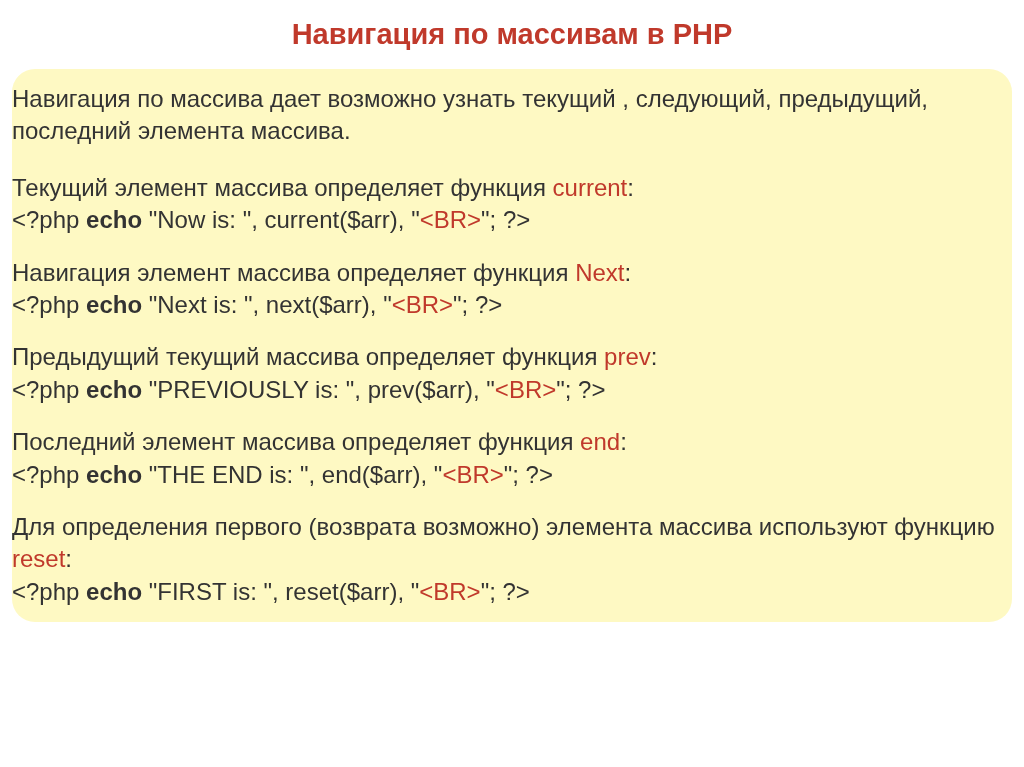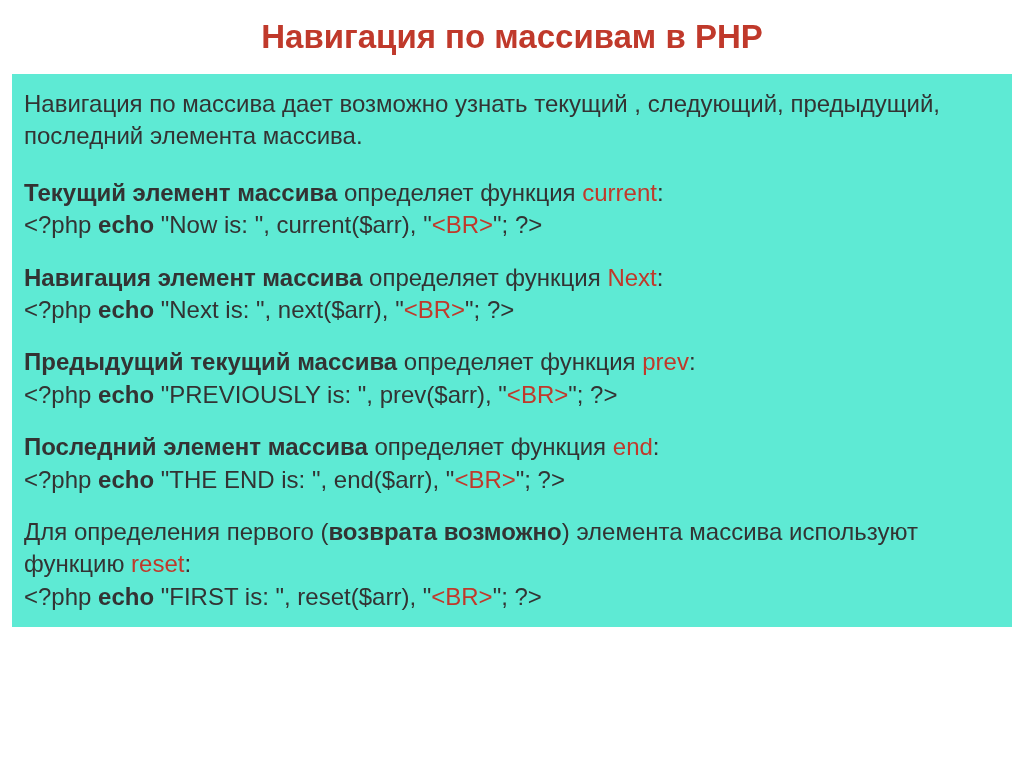--- a/index.html
+++ b/index.html
@@ -14,44 +14,45 @@
       background: #ffffff;
     }
     .slide {
       width: 100%;
       height: 100%;
       padding: 18px 12px;
     }
     .title {
       text-align: center;
       color: #c0392b;
-      font-size: 33px;
+      font-size: 29px;
       font-weight: bold;
       margin-bottom: 18px;
     }
     .content {
-      background: #5eead4;
-      padding: 14px 12px;
+      background: #fef9c3;
+      padding: 14px 0;
+      border-radius: 23px;
     }
     .intro {
       color: #333;
       font-size: 24px;
       line-height: 1.35;
       margin-bottom: 24px;
     }
     .section {
       margin-bottom: 20px;
     }
     .section-heading {
       font-size: 24px;
       line-height: 1.35;
       color: #333;
     }
     .section-heading .bold {
-      font-weight: bold;
+      font-weight: normal;
       text-align: right;
     }
     .section-heading .func {
       color: #c0392b;
     }
     .code-line {
       font-size: 24px;
       line-height: 1.35;
       color: #333;
     }

